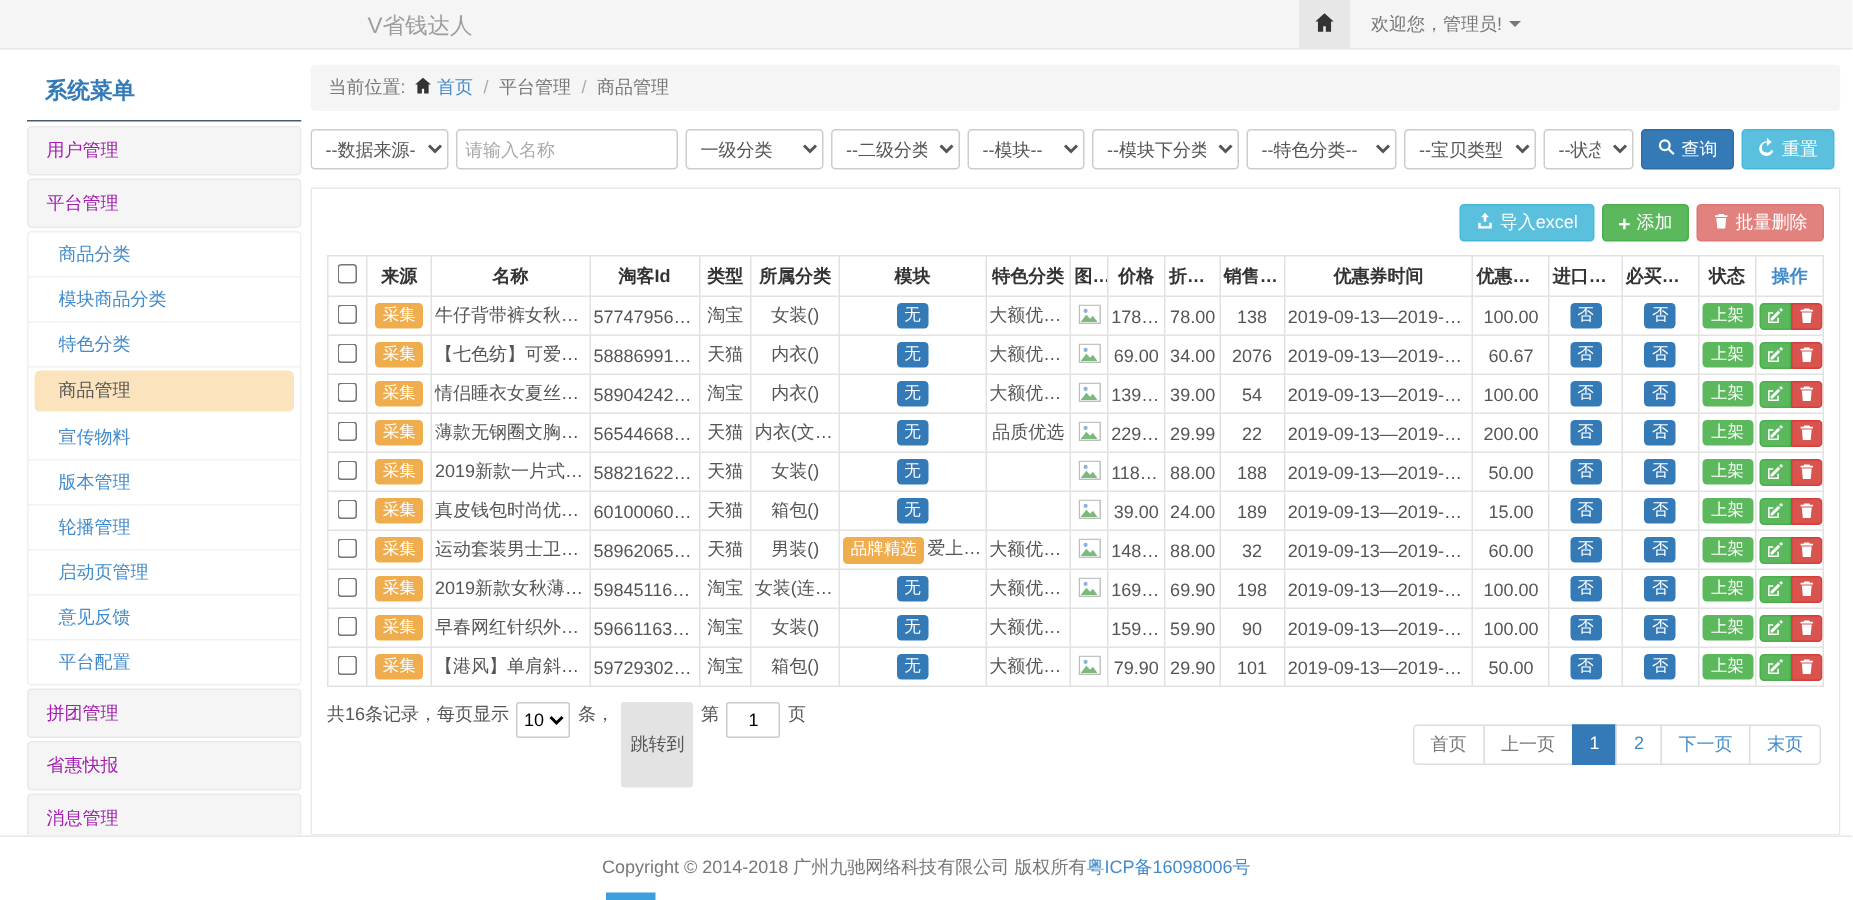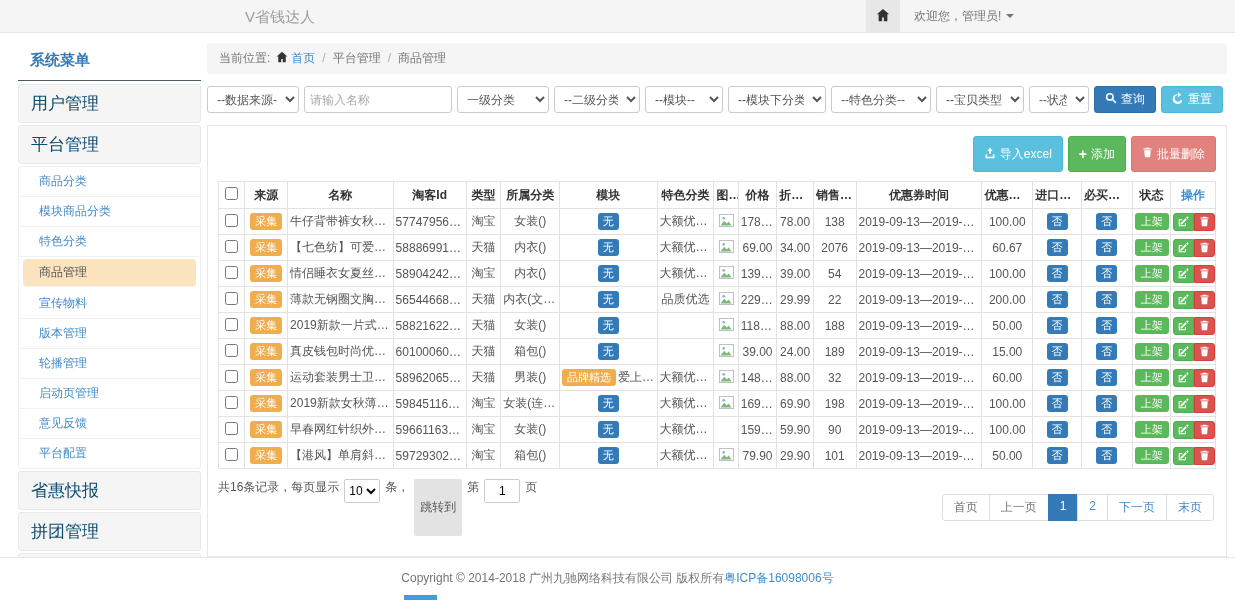--- a/index.html
+++ b/index.html
@@ -11,21 +11,21 @@
   .topbar .brand{position:absolute;left:245px;top:8px;font-size:15px;color:#9d9d9d}
   .topbar .right{position:absolute;left:866px;top:0;height:32px;display:flex;align-items:center}
   .home-box{width:34px;height:32px;background:#e7e7e7;display:flex;align-items:center;justify-content:center;color:#333;cursor:pointer}
   .welcome{margin-left:14px;color:#777;cursor:pointer;display:flex;align-items:center}
   .caret{display:inline-block;margin-left:5px;border-top:4px solid #777;border-left:4px solid transparent;border-right:4px solid transparent}
 
   
   .content{flex:1 1 auto;display:flex;overflow:hidden}
   .sidebar{flex:0 0 183px;width:183px;margin:10px 0 0 18px;overflow:hidden}
   .side-title{color:#337ab7;font-size:15px;font-weight:bold;padding:8px 12px 10px;border-bottom:1px solid #4a5a67;margin-bottom:3px}
-  .side-group{background:#f5f5f5;border:1px solid #e9e9e9;border-radius:3px;padding:7px 12px;margin-top:2px;color:#0c4a6e;font-size:17px;cursor:pointer}
+  .side-group{background:#f5f5f5;border:1px solid #e9e9e9;border-radius:3px;padding:7px 12px;margin-top:2px;color:#a21caf;font-size:12px;cursor:pointer}
   .side-subwrap{border:1px solid #efefef;border-radius:3px;margin-top:2px;background:#fff}
   .side-sub{padding:6px 20px;color:#428bca;font-size:12px;border-bottom:1px solid #f2f2f2;cursor:pointer}
   .side-sub:last-child{border-bottom:none}
   .side-sub.active{background:#fbe3bd;border-radius:4px;margin:2px 4px;color:#555;padding:5px 16px}
 
   .main{flex:1 1 auto;margin:10px 8px 0 6px;display:flex;flex-direction:column;overflow:hidden}
   .breadcrumb{background:#f5f5f5;border-radius:3px;padding:7px 12px;color:#777;flex:0 0 auto}
   .breadcrumb .bc-home-icon{color:#333;margin:0 3px 0 6px;vertical-align:-1px}
   .breadcrumb .bc-link{color:#428bca;cursor:pointer}
   .breadcrumb .bc-sep{margin:0 7px;color:#aaa}
@@ -42,21 +42,21 @@
   .btn{display:inline-flex;align-items:center;gap:4px;border:1px solid transparent;border-radius:3px;color:#fff;font-size:12px;padding:0 10px;height:27px;cursor:pointer;font-family:inherit;white-space:nowrap}
   .btn-primary{background:#337ab7;border-color:#2e6da4}
   .btn-info{background:#5bc0de;border-color:#46b8da}
   .btn-success{background:#5cb85c;border-color:#4cae4c}
   .btn-danger-soft{background:#e2827e;border-color:#dd7672}
   .btn .plus{font-weight:bold;font-size:14px;line-height:1}
 
   
   .panel{border:1px solid #e7e7e7;margin-top:12px;padding:10px;flex:1 1 auto;display:flex;flex-direction:column;overflow:hidden}
   .toolbar{display:flex;justify-content:flex-end;gap:5px;margin-bottom:9px;flex:0 0 auto}
-  .toolbar .btn{height:36px}
+  .toolbar .btn{height:25px}
 
   table{width:100%;border-collapse:collapse;table-layout:fixed;flex:0 0 auto}
   th,td{border:1px solid #e2e2e2;text-align:center;padding:3px 2px;overflow:hidden;white-space:nowrap;text-overflow:ellipsis}
   th{color:#333;font-weight:bold;height:27px;font-size:12px}
   td{height:26px;color:#555}
   th.op-col{color:#428bca}
   .badge{display:inline-block;border-radius:3px;color:#fff;font-size:11px;padding:2px 5px;line-height:1.2}
   .badge-orange{background:#f0ad4e}
   .badge-blue{background:#337ab7;cursor:pointer}
   .badge-green{background:#5cb85c;cursor:pointer;padding:2px 6px}
@@ -116,22 +116,22 @@
           <div class="side-sub">模块商品分类</div>
           <div class="side-sub">特色分类</div>
           <div class="side-sub active">商品管理</div>
           <div class="side-sub">宣传物料</div>
           <div class="side-sub">版本管理</div>
           <div class="side-sub">轮播管理</div>
           <div class="side-sub">启动页管理</div>
           <div class="side-sub">意见反馈</div>
           <div class="side-sub">平台配置</div>
         </div>
+        <div class="side-group">拼团管理</div>
         <div class="side-group">省惠快报</div>
-        <div class="side-group">拼团管理</div>
         <div class="side-group">消息管理</div>
       </div>
   </div>
 
   <div class="main">
     <div class="breadcrumb">
       <span>当前位置:</span><span class="bc-home-icon"><svg viewBox="0 0 16 16" width="12" height="12">
             <path d="M8 1L1 7.2h2V15h4v-4.2h2V15h4V7.2h2z" fill="currentColor"></path>
           </svg></span><span class="bc-link">首页</span><span class="bc-sep">/</span><span class="bc-item">平台管理</span><span class="bc-sep">/</span><span class="bc-item">商品管理</span>
     </div>

